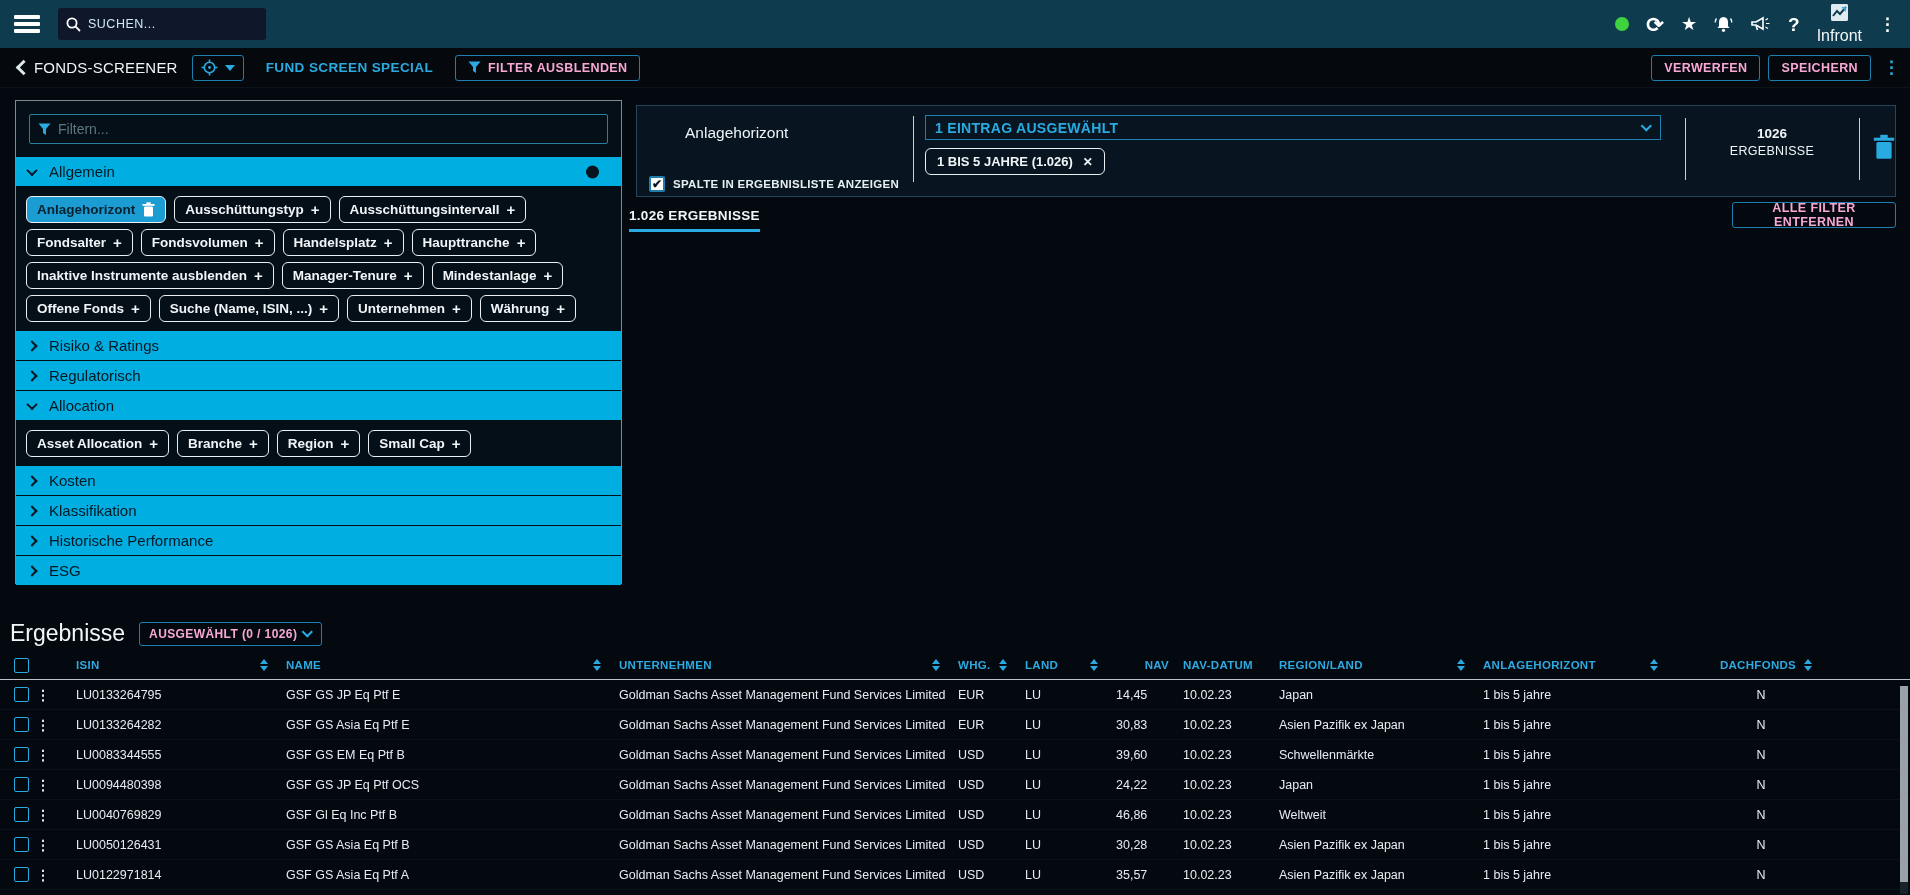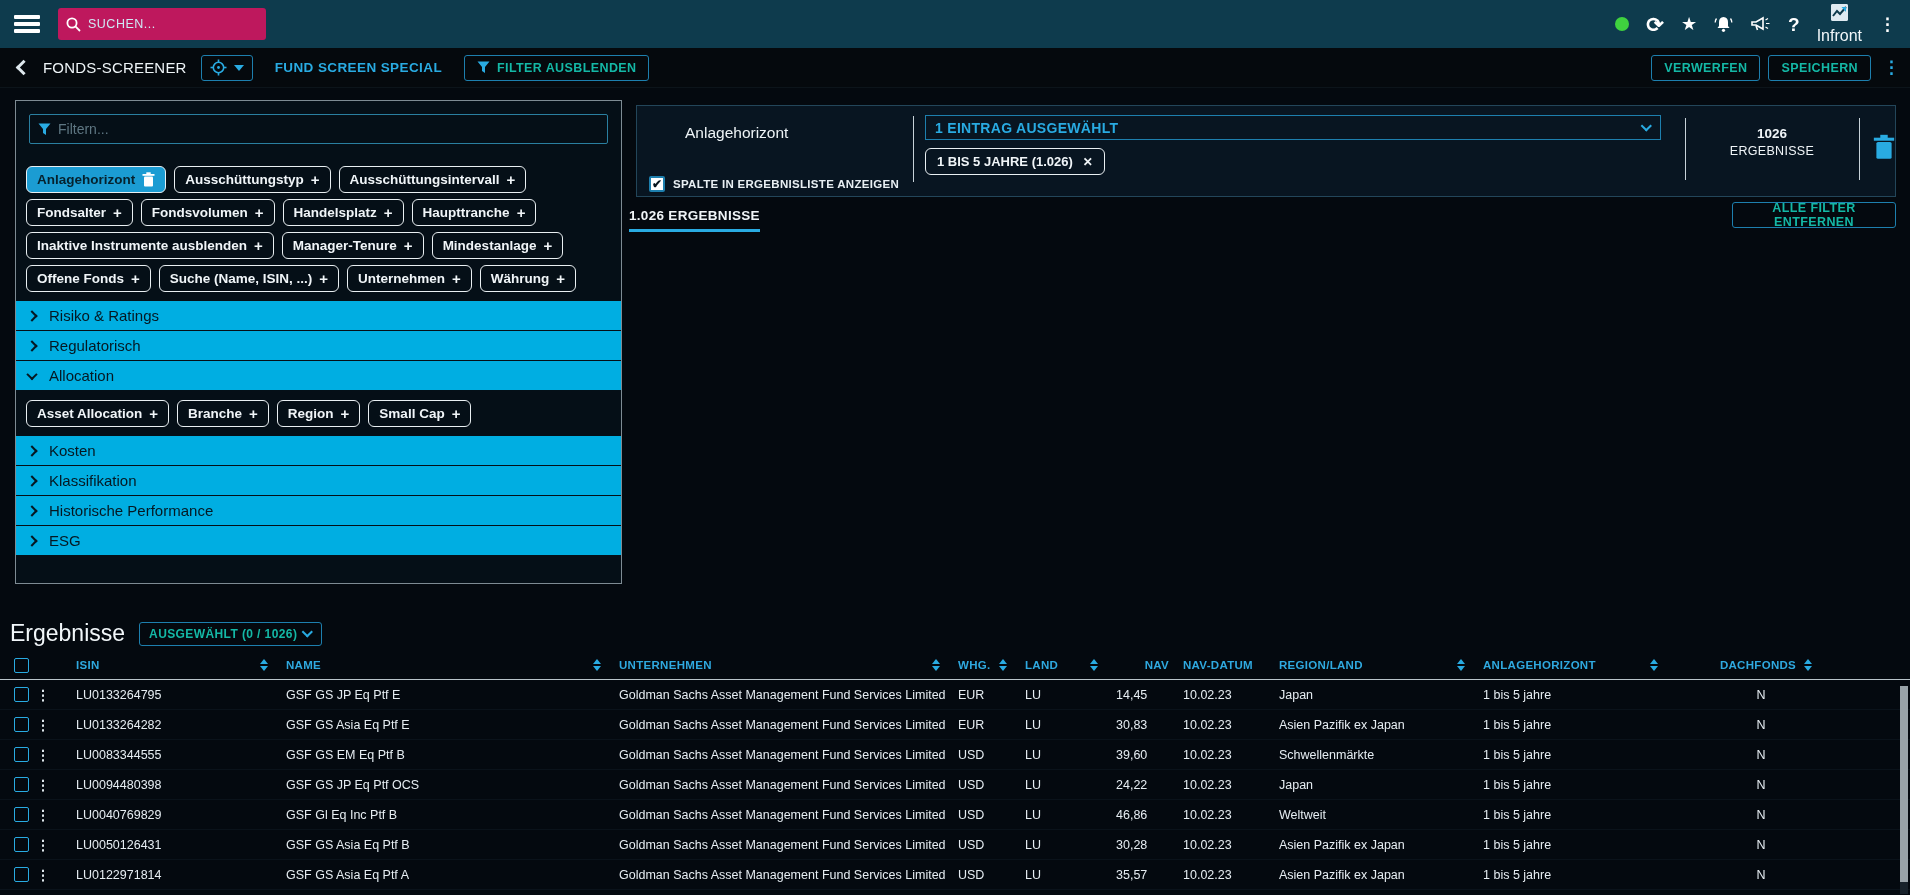--- a/index.html
+++ b/index.html
@@ -5,21 +5,21 @@
   * { margin:0; padding:0; box-sizing:border-box; }
   html,body { width:1910px; height:895px; overflow:hidden; background:#04090f;
     font-family:"Liberation Sans", sans-serif; -webkit-font-smoothing:antialiased; }
 
   
   .topbar { position:absolute; left:0; top:0; width:1910px; height:48px;
     background:#0e3b4d; display:flex; align-items:center; }
   .hamburger { width:26px; height:18px; margin-left:14px; display:flex; flex-direction:column;
     justify-content:space-between; cursor:pointer; }
   .hamburger div { height:4px; background:#ffffff; border-radius:1px; }
-  .searchbox { margin-left:18px; width:208px; height:32px; background:#be185d; border-radius:3px;
+  .searchbox { margin-left:18px; width:208px; height:32px; background:#0f172a; border-radius:3px;
     display:flex; align-items:center; padding:0 8px; }
   .searchbox svg { flex:0 0 auto; }
   .searchbox input { background:transparent; border:none; outline:none; color:#eaf6fc;
     font-size:12.5px; letter-spacing:.5px; margin-left:7px; width:160px; font-family:"Liberation Sans",sans-serif; }
   .searchbox input::placeholder { color:#cfe9f5; }
   .top-icons { margin-left:auto; display:flex; align-items:center; gap:17px; margin-right:14px; }
   .dot-green { width:14px; height:14px; border-radius:50%; background:#3fd23f; }
   .glyph { color:#ffffff; font-size:18px; line-height:1; }
   .glyph.refresh { font-size:21px; font-weight:bold; }
   .glyph.q { font-size:19px; font-weight:bold; }
@@ -27,27 +27,27 @@
   .brand { display:flex; align-items:center; gap:6px;flex-direction:column; }
   .brand-box { width:17px; height:17px; background:#e8f1f6; border-radius:2px; position:relative; overflow:hidden; }
   .brand-box svg { position:absolute; left:0; top:0; }
   .brand-name { color:#f2f7fa; font-size:16px; font-weight:400; }
 
   
   .navbar { position:absolute; left:0; top:48px; width:1910px; height:40px; background:#05090d;
     display:flex; align-items:center; border-bottom:1px solid #0c141a; }
   .back-chev { width:11px; height:11px; border-left:3px solid #dfe9ee; border-bottom:3px solid #dfe9ee;
     transform:rotate(45deg); margin-left:18px; cursor:pointer; }
-  .screen-title { color:#eef4f7; font-size:15px; margin-left:14px; letter-spacing:.2px; }
+  .screen-title { color:#eef4f7; font-size:15px; margin-left:5px; letter-spacing:.2px; }
   .target-btn { margin-left:14px; height:26px; border:1px solid #1d7fae; border-radius:3px;
     display:flex; align-items:center; padding:0 8px; gap:7px; cursor:pointer; }
   .caret-down { width:0; height:0; border-left:5px solid transparent; border-right:5px solid transparent;
     border-top:6px solid #29abe2; }
   .view-title { color:#29abe2; font-size:13.5px; font-weight:bold; letter-spacing:.4px; margin-left:22px; }
-  .btn-cyan { height:26px; border:1px solid #1d7fae; border-radius:3px; color:#14b8a6;
+  .btn-cyan { height:26px; border:1px solid #1d7fae; border-radius:3px; color:#f9a8d4;
     font-size:12.5px; font-weight:bold; letter-spacing:.4px; display:flex; align-items:center;
     gap:7px; padding:0 12px; cursor:pointer; background:transparent; }
   .filter-hide-btn { margin-left:22px; }
   .nav-right { margin-left:auto; display:flex; align-items:center; gap:8px; margin-right:10px; }
   .kebab-c { color:#29abe2; font-size:17px; font-weight:bold; margin-left:4px; }
 
   
   .filter-panel { position:absolute; left:15px; top:100px; width:607px; height:484px;
     background:#050f17; border:1px solid #7e8b93; }
   .filtern-wrap { margin:13px; height:30px; border:1px solid #2a7fa0; border-radius:2px;
@@ -201,20 +201,25 @@
 </div>
 
 <div class="filter-panel">
   <div class="filtern-wrap">
     <svg width="13" height="13" viewBox="0 0 13 13">
       <path d="M0.5 0.5 L12.5 0.5 L8 6 L8 12 L5 10 L5 6 Z" fill="#29abe2"></path>
     </svg>
     <input placeholder="Filtern..." style="">
   </div>
 
+  <div class="section">
+    <div class="chev down"></div>
+    <span class="label">Allgemein</span>
+    <div class="active-dot"></div>
+  </div>
   <div class="chips">
     <div class="chip active">
       <span>Anlagehorizont</span>
       <svg width="13" height="15" viewBox="0 0 13 15">
         <rect x="2" y="4.5" width="9" height="10" rx="1" fill="#ffffff"></rect>
         <rect x="0.5" y="2" width="12" height="1.8" fill="#ffffff"></rect>
         <rect x="4.3" y="0.3" width="4.4" height="2" fill="#ffffff"></rect>
       </svg>
     </div>
     <div class="chip">

